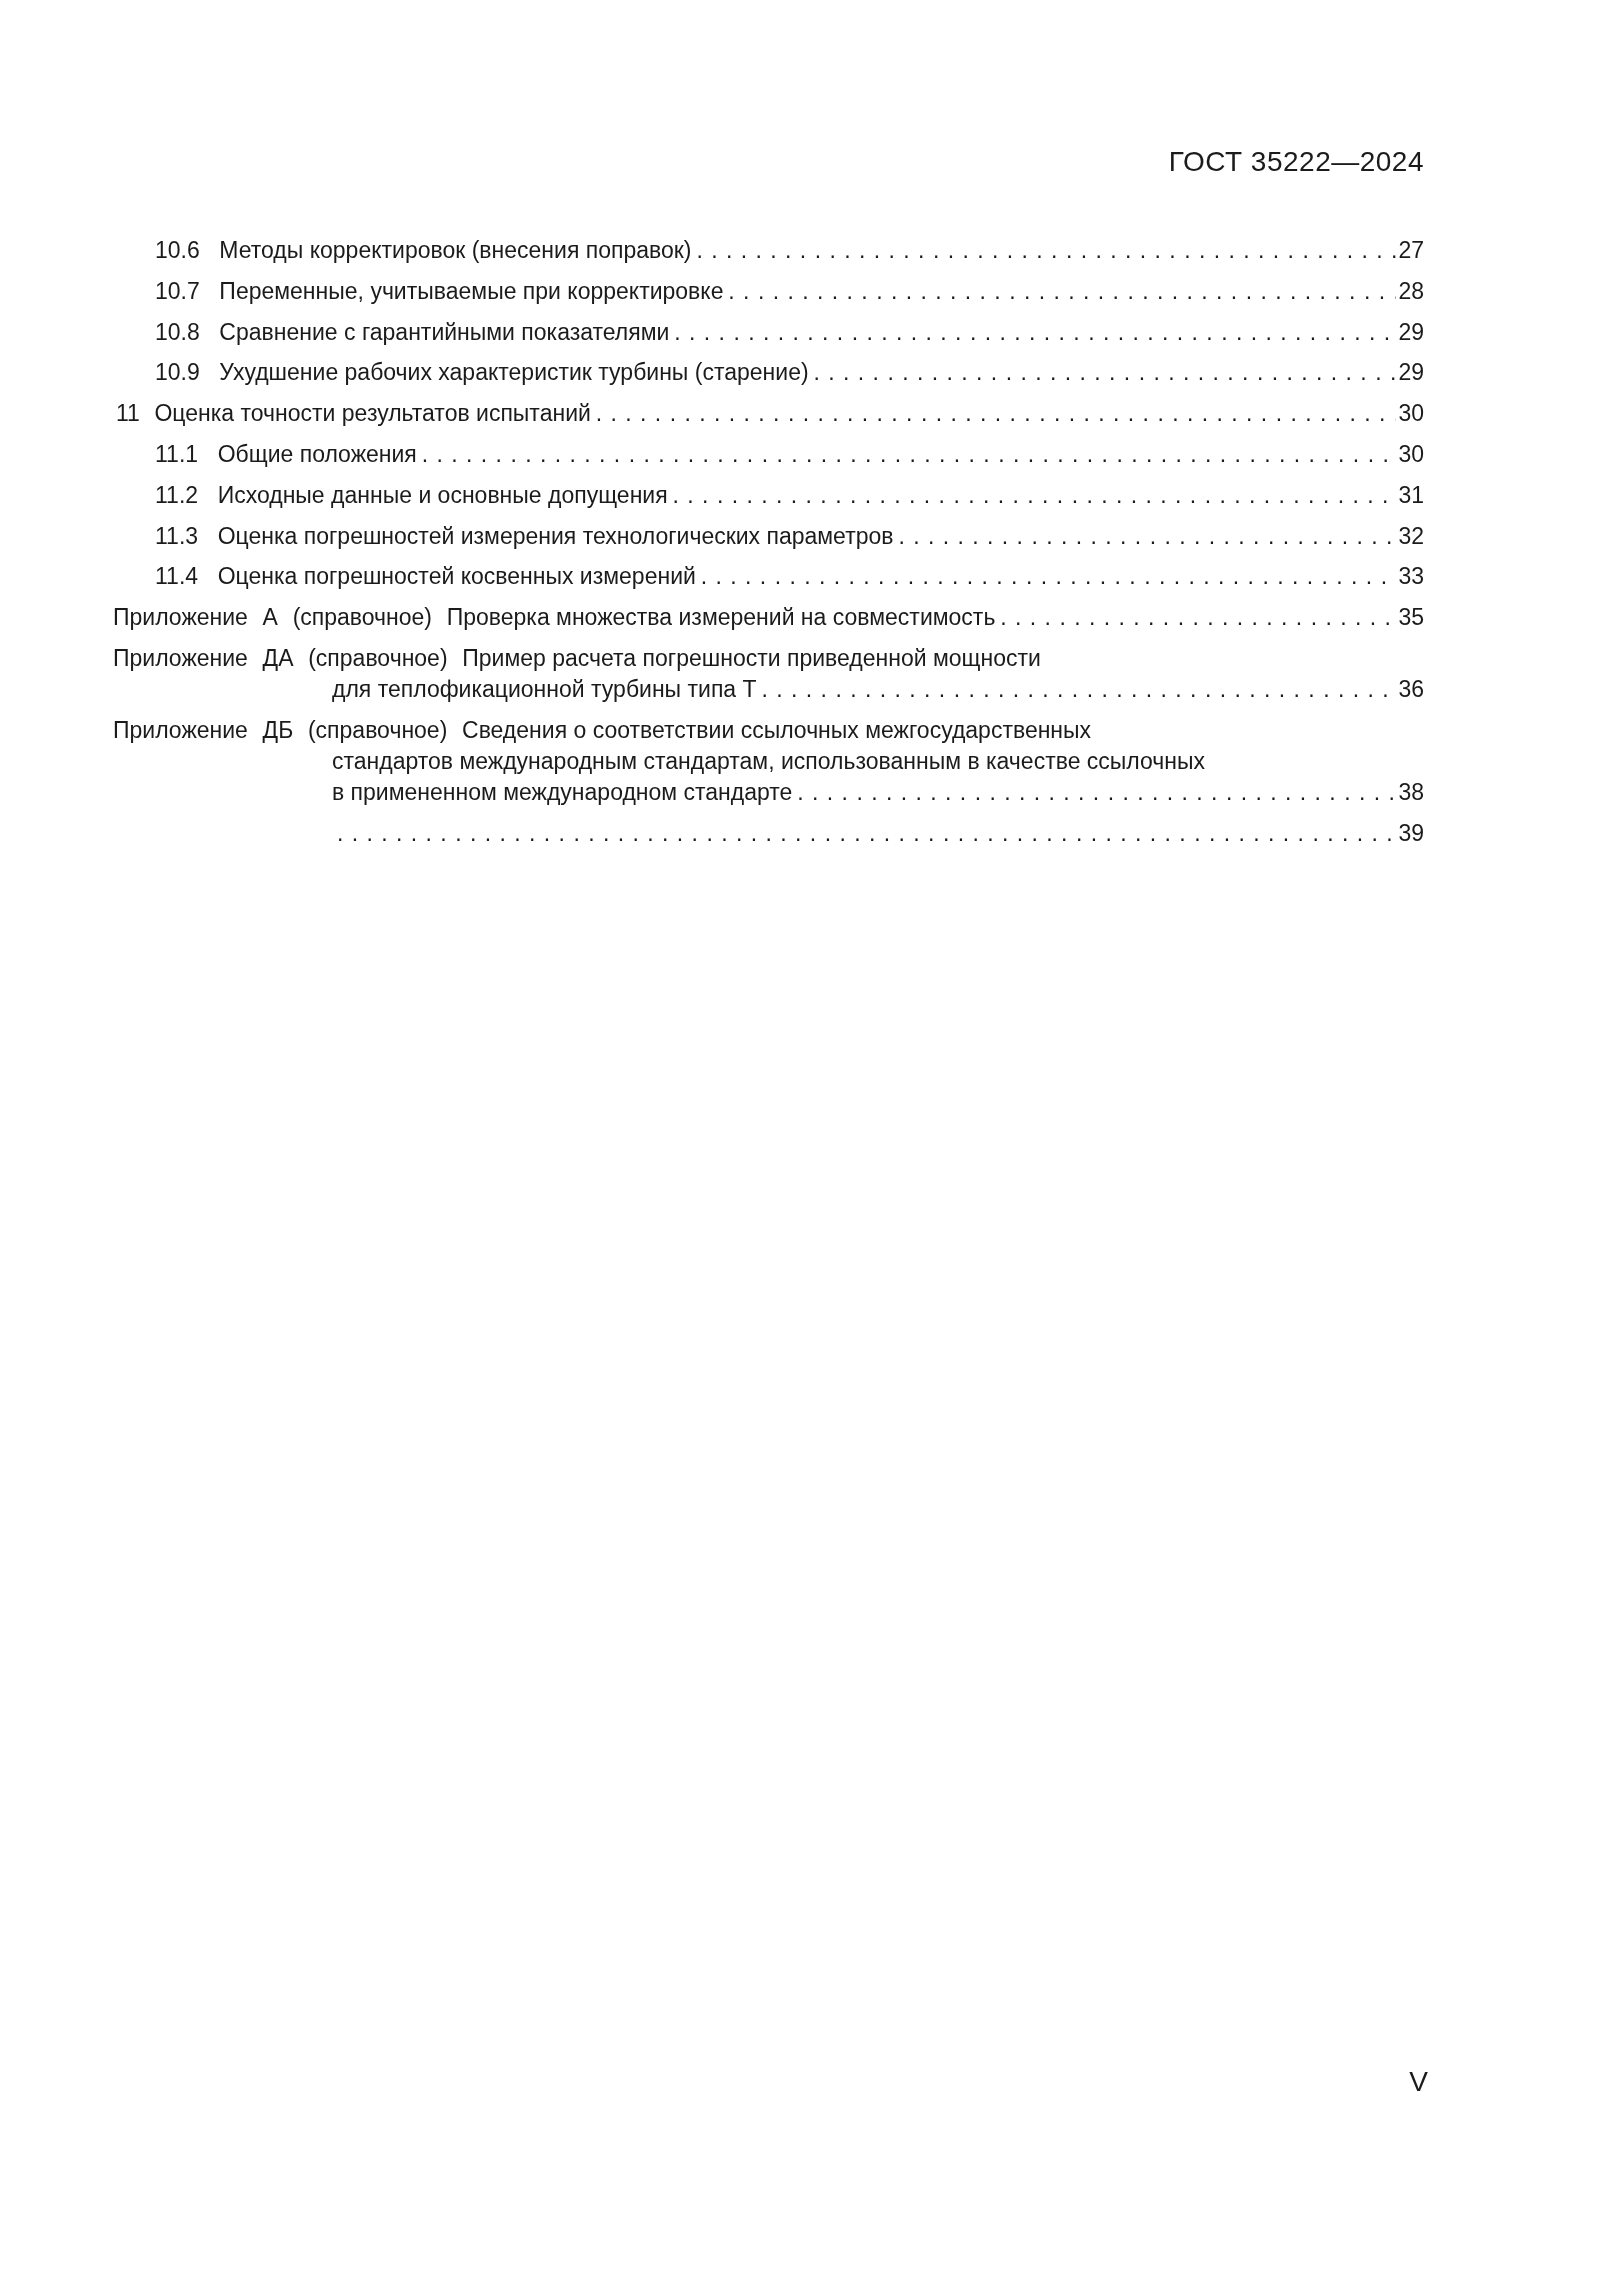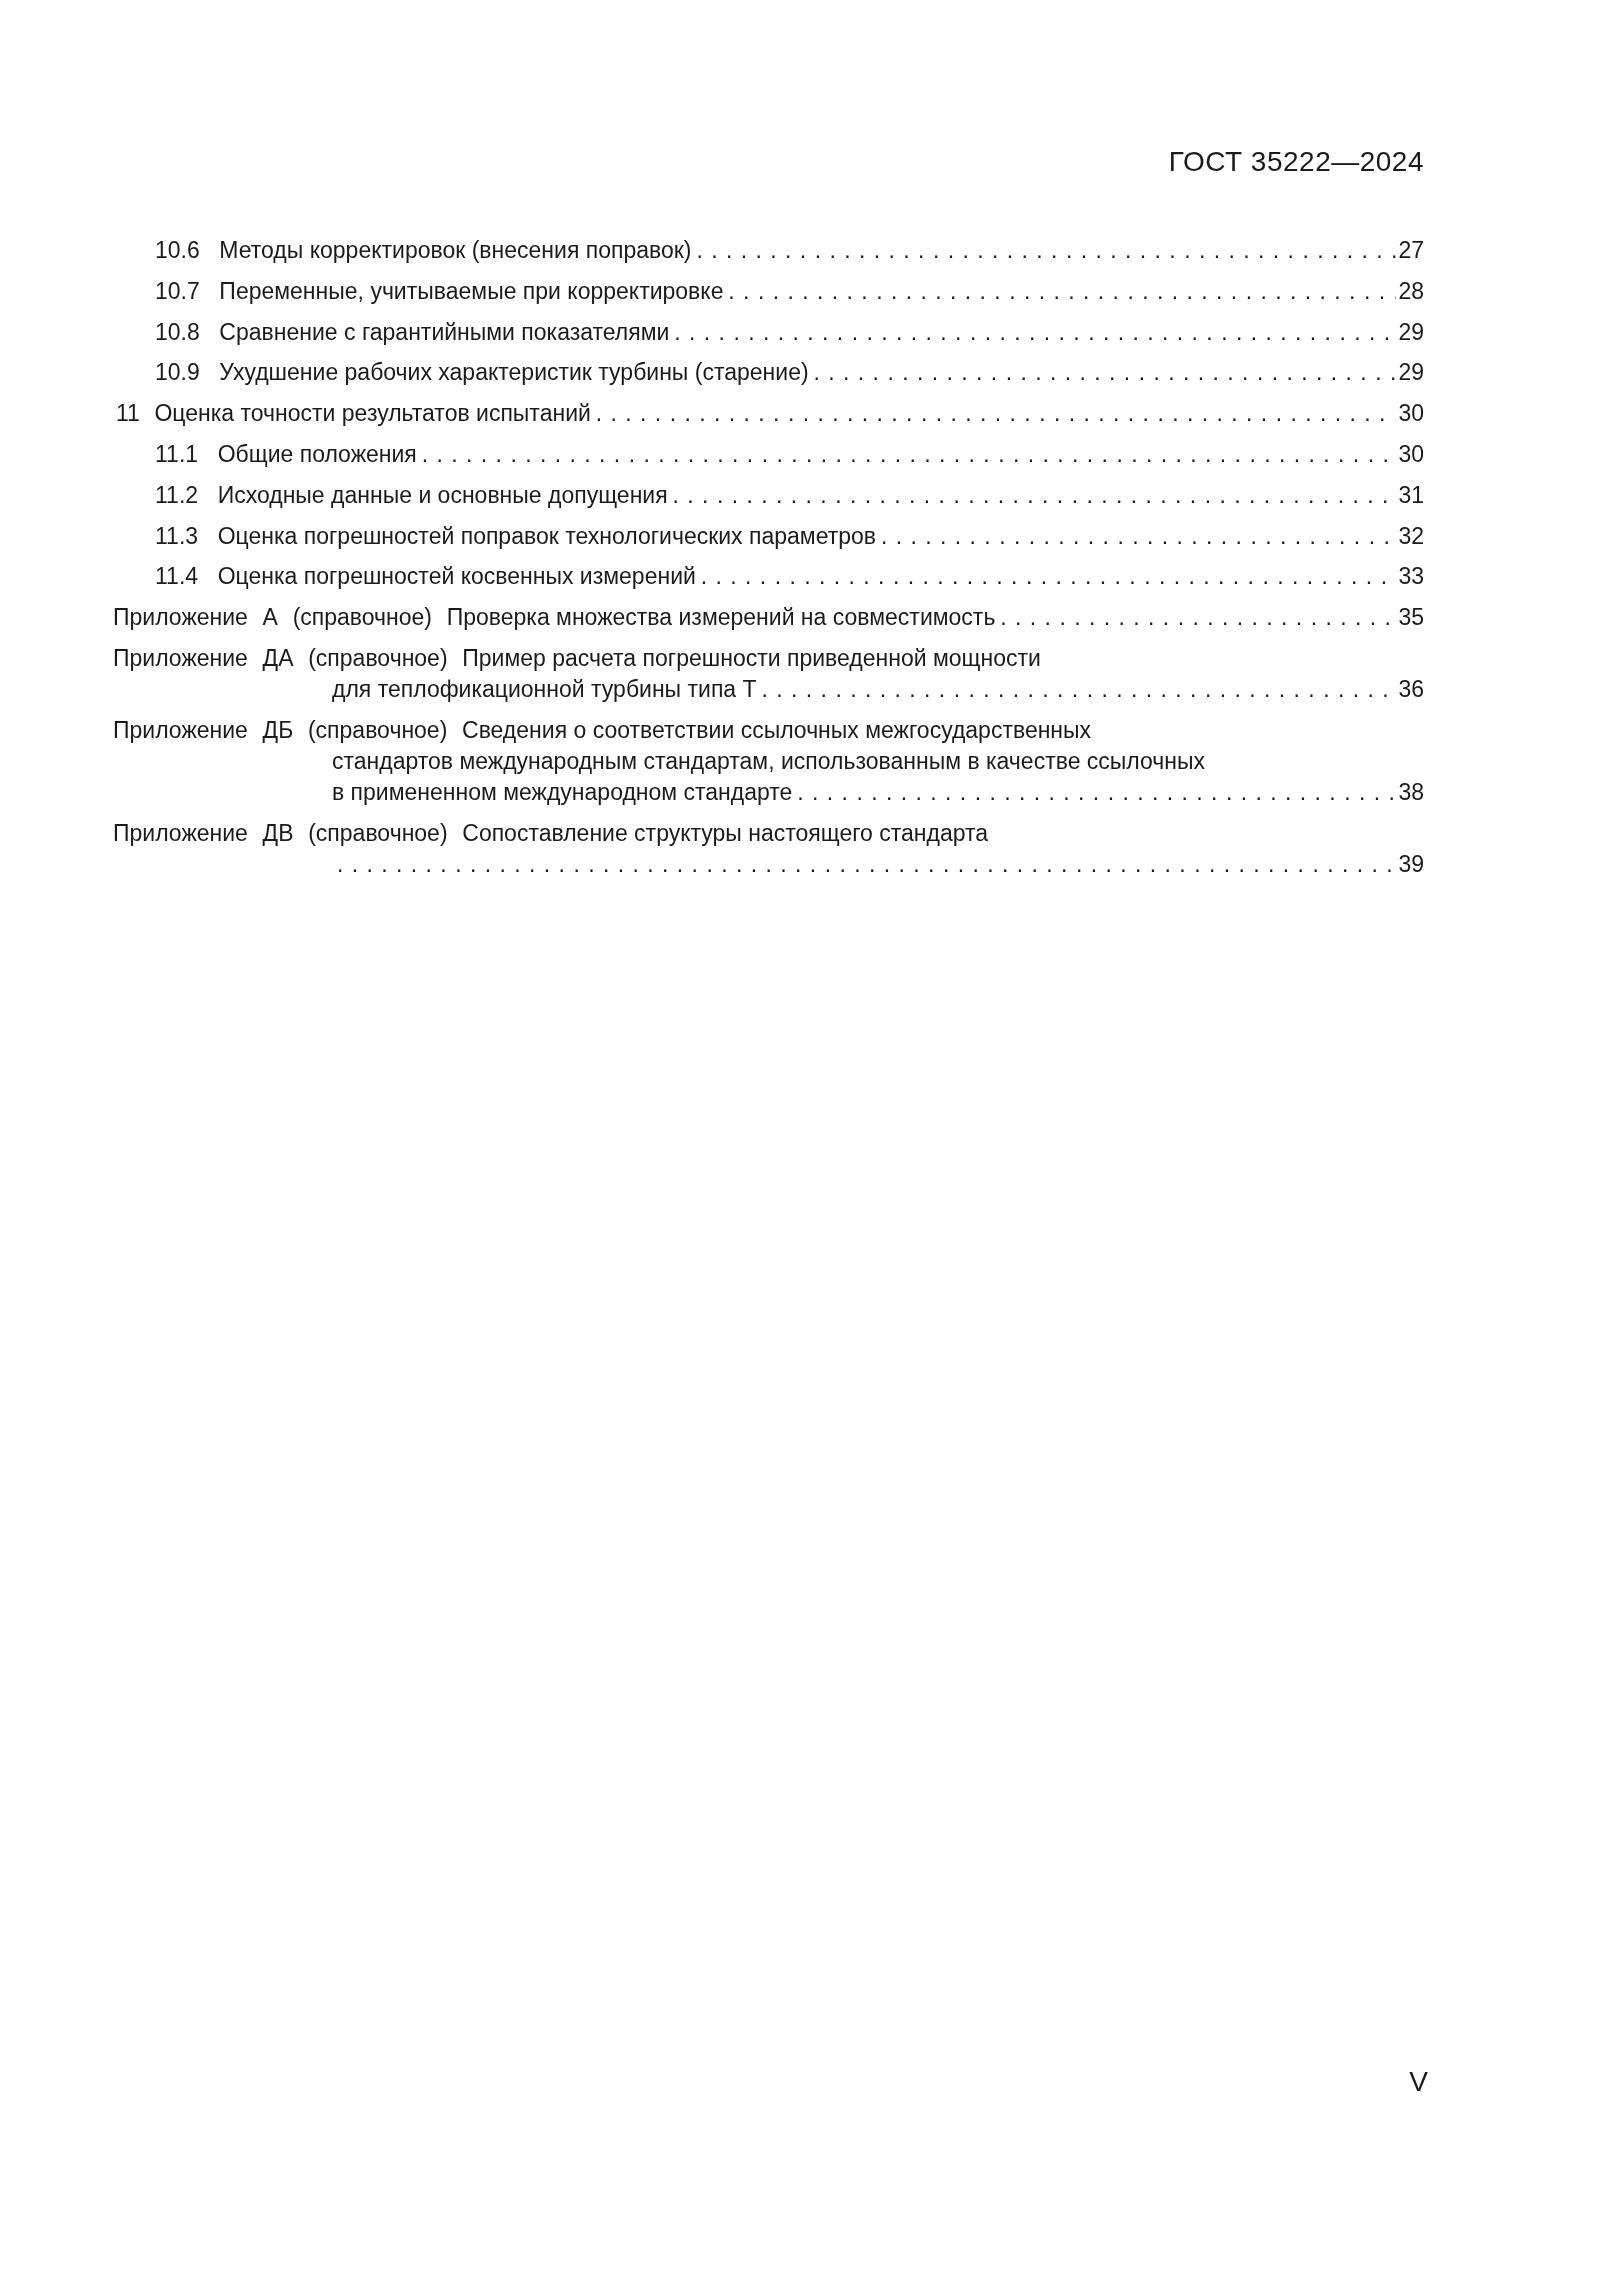--- a/index.html
+++ b/index.html
@@ -122,21 +122,21 @@
         <div class="line row">
           <span class="num">11.2</span>
           <span class="txt">Исходные данные и основные допущения</span>
           <span class="dots">. . . . . . . . . . . . . . . . . . . . . . . . . . . . . . . . . . . . . . . . . . . . . . . . . . . . . . . . . . . . . . . . . . . . . . . . . . . . . . . . . . . . . . . . . . . . . . . . . . . . . . . . . . . . . . . . . . . . . . . . . . . . . . . . . . . . . . . . . . . . . . . . . . . . . . . . . . . . . . . . </span>
           <span class="pg">31</span>
         </div>
       </div>
       <div class="entry sub">
         <div class="line row">
           <span class="num">11.3</span>
-          <span class="txt">Оценка погрешностей поправок технологических параметров</span>
+          <span class="txt">Оценка погрешностей измерения технологических параметров</span>
           <span class="dots">. . . . . . . . . . . . . . . . . . . . . . . . . . . . . . . . . . . . . . . . . . . . . . . . . . . . . . . . . . . . . . . . . . . . . . . . . . . . . . . . . . . . . . . . . . . . . . . . . . . . . . . . . . . . . . . . . . . . . . . . . . . . . . . . . . . . . . . . . . . . . . . . . . . . . . . . . . . . . . . . </span>
           <span class="pg">32</span>
         </div>
       </div>
       <div class="entry sub">
         <div class="line row">
           <span class="num">11.4</span>
           <span class="txt">Оценка погрешностей косвенных измерений</span>
           <span class="dots">. . . . . . . . . . . . . . . . . . . . . . . . . . . . . . . . . . . . . . . . . . . . . . . . . . . . . . . . . . . . . . . . . . . . . . . . . . . . . . . . . . . . . . . . . . . . . . . . . . . . . . . . . . . . . . . . . . . . . . . . . . . . . . . . . . . . . . . . . . . . . . . . . . . . . . . . . . . . . . . . </span>
           <span class="pg">33</span>
@@ -163,21 +163,20 @@
       <div class="entry annex">
         <div class="line"><span class="annex-prefix">Приложение</span><span class="annex-letter">ДБ</span><span class="annex-note">(справочное)</span><span class="txt txt-first">Сведения о соответствии ссылочных межгосударственных</span></div>
         <div class="line cont"><span class="txt">стандартов международным стандартам, использованным в качестве ссылочных</span></div>
         <div class="line cont row">
           <span class="txt">в примененном международном стандарте</span>
           <span class="dots">. . . . . . . . . . . . . . . . . . . . . . . . . . . . . . . . . . . . . . . . . . . . . . . . . . . . . . . . . . . . . . . . . . . . . . . . . . . . . . . . . . . . . . . . . . . . . . . . . . . . . . . . . . . . . . . . . . . . . . . . . . . . . . . . . . . . . . . . . . . . . . . . . . . . . . . . . . . . . . . . </span>
           <span class="pg">38</span>
         </div>
       </div>
       <div class="entry annex">
-        <div class="line"><span class="annex-prefix">Приложение</span><span class="annex-letter">ДВ</span><span class="annex-note">(справочное)</span><span class="txt txt-first">Сопоставление структуры настоящего стандарта</span></div>
         <div class="line cont row">
           <span class="dots">. . . . . . . . . . . . . . . . . . . . . . . . . . . . . . . . . . . . . . . . . . . . . . . . . . . . . . . . . . . . . . . . . . . . . . . . . . . . . . . . . . . . . . . . . . . . . . . . . . . . . . . . . . . . . . . . . . . . . . . . . . . . . . . . . . . . . . . . . . . . . . . . . . . . . . . . . . . . . . . . </span>
           <span class="pg">39</span>
         </div>
       </div>
     </nav>
 
   <div class="page-footer">
     <span>V</span>
   </div>

